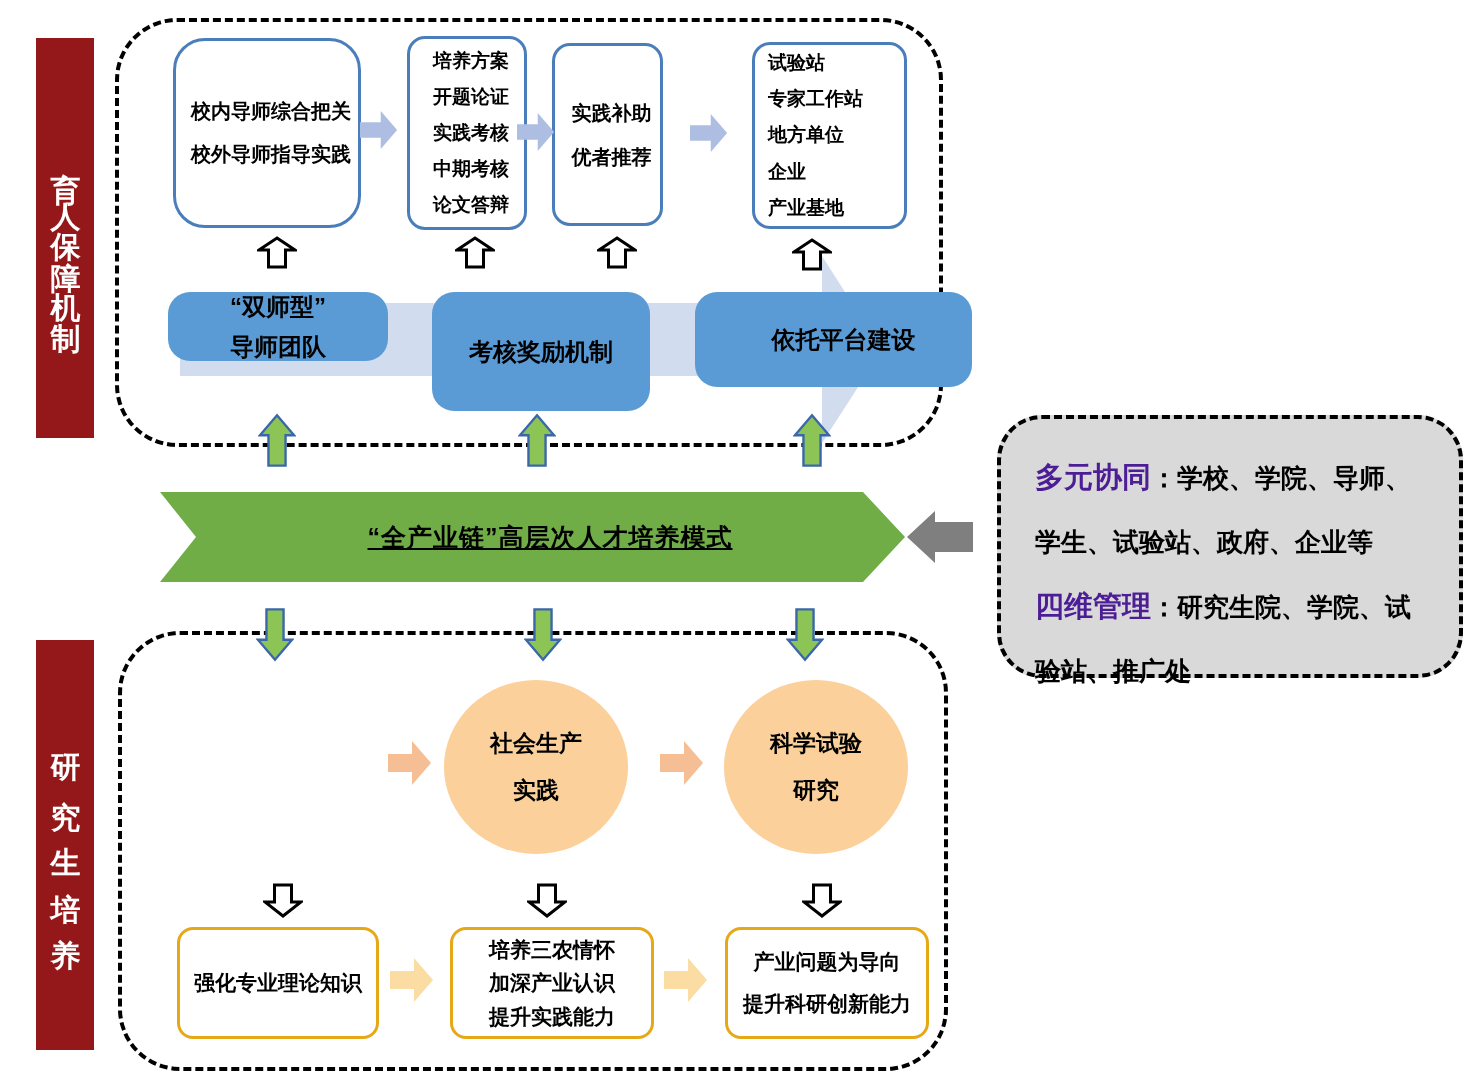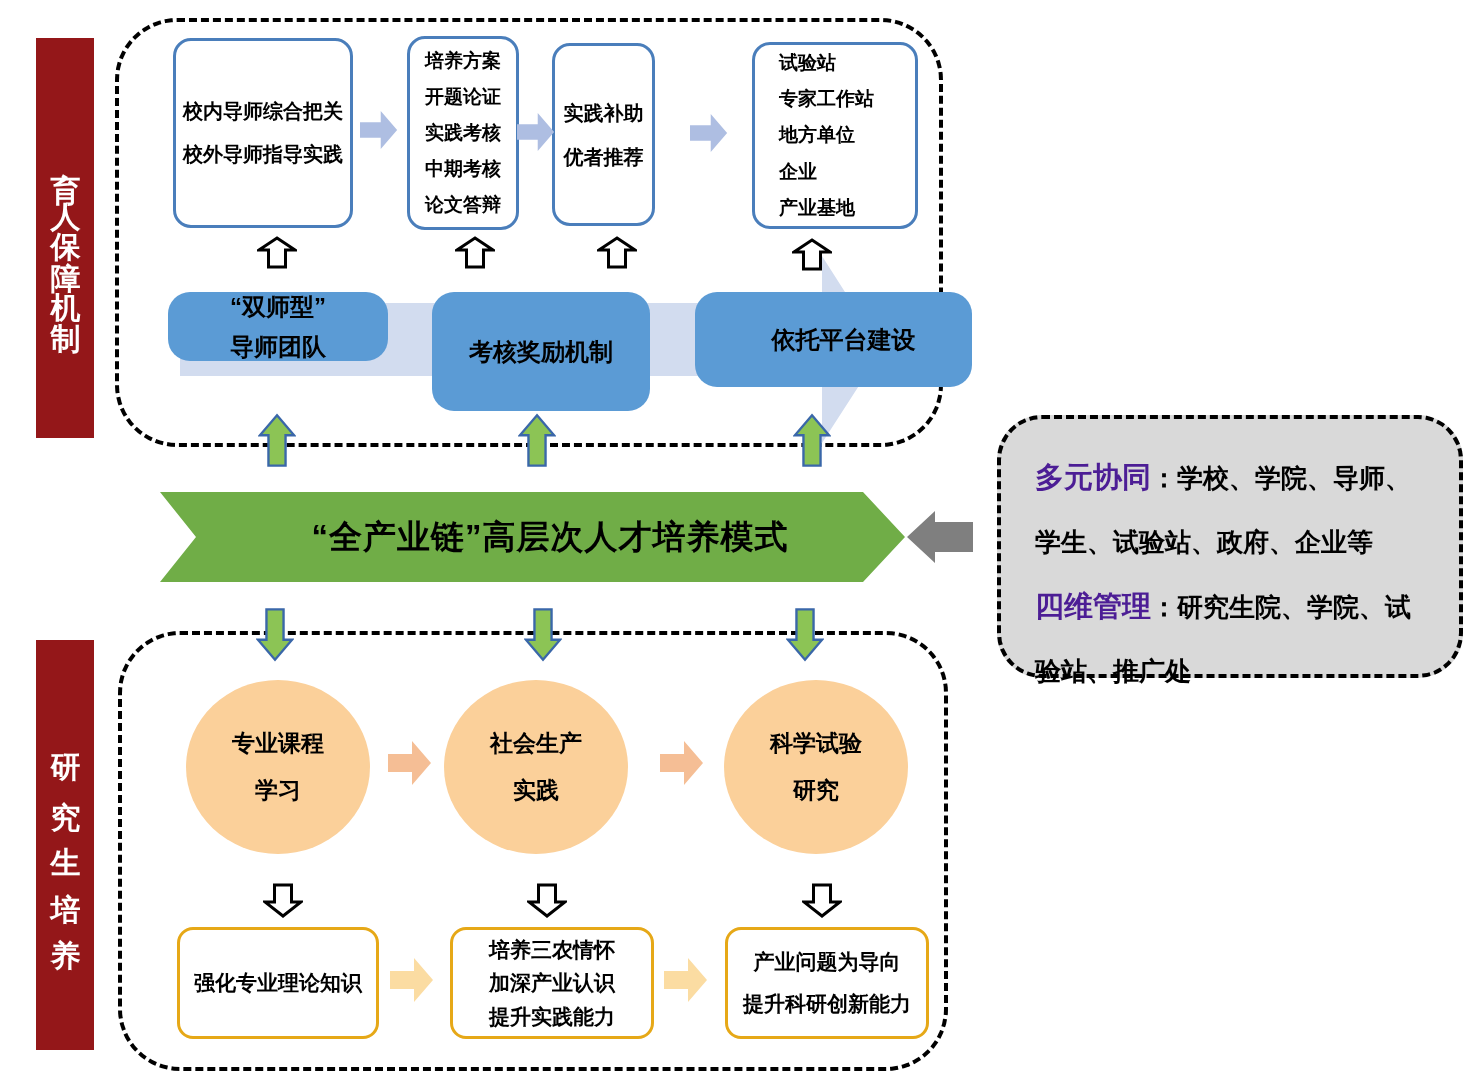--- a/index.html
+++ b/index.html
@@ -14,21 +14,21 @@
     display:flex;align-items:center;justify-content:center;
   }
   .red-label.top{letter-spacing:30px;}
   .red-label.bottom{letter-spacing:46px;}
   
   .dashed{position:absolute;border:4px dashed #000;border-radius:62px;background:transparent;}
   
   .wbox{
     position:absolute;background:#fff;border:3px solid #4A7EBB;border-radius:18px;
     display:flex;align-items:center;justify-content:center;text-align:center;
-    font-weight:bold;white-space:pre-line;
+    font-weight:bold;white-space:pre-line;padding-left:8px;
   }
   
   .bbox{
     position:absolute;background:#5B9BD5;border-radius:22px;
     display:flex;align-items:center;justify-content:center;text-align:center;
     font-weight:bold;font-size:24px;line-height:1.65;white-space:pre-line;
   }
   
   .circle{
     position:absolute;background:#FBD09A;border-radius:50%;
@@ -37,21 +37,21 @@
   }
   
   .gbox{
     position:absolute;background:#fff;border:3px solid #E6A817;border-radius:16px;
     display:flex;align-items:center;justify-content:center;text-align:center;
     font-weight:bold;font-size:21px;white-space:pre-line;
   }
   
   .banner-text{
     position:absolute;display:flex;align-items:center;justify-content:center;
-    font-weight:bold;font-size:33px;letter-spacing:1px;
+    font-weight:bold;font-size:25px;letter-spacing:1px;text-decoration:underline;
   }
   
   .info{
     position:absolute;background:#D9D9D9;border:4px dashed #000;border-radius:45px;
     padding:26px 30px 20px 34px;box-sizing:border-box;
     font-weight:bold;font-size:26px;line-height:64px;
   }
   .info p{margin:0;}
   .info .lbl{color:#4c1d95;font-size:29px;}
   svg{position:absolute;display:block;}
@@ -64,30 +64,30 @@
   <div class="red-label top" style="left:36px;top:38px;width:58px;height:400px;">育人保障机制</div>
   <div class="red-label bottom" style="left:36px;top:640px;width:58px;height:410px;">研究生培养</div>
 
   <div class="dashed" style="left:115px;top:18px;width:820px;height:421px;"></div>
   <div class="dashed" style="left:118px;top:631px;width:822px;height:432px;"></div>
 
   <svg style="left:180px;top:255px;" width="705" height="190" viewBox="0 0 705 190">
     <polygon points="0,48 642,48 642,1 702,95 642,188 642,121 0,121" fill="#D2DCEF"></polygon>
   </svg>
 
-  <div class="wbox" style="left:173px;top:38px;width:174px;height:184px;font-size:20px;line-height:2.15;">校内导师综合把关
+  <div class="wbox" style="left:173px;top:38px;width:174px;height:184px;font-size:20px;line-height:2.15;border-radius:32px;">校内导师综合把关
 校外导师指导实践</div>
   <div class="wbox" style="left:407px;top:36px;width:106px;height:188px;font-size:19px;line-height:1.9;">培养方案
 开题论证
 实践考核
 中期考核
 论文答辩</div>
   <div class="wbox" style="left:552px;top:43px;width:97px;height:177px;font-size:20px;line-height:2.2;">实践补助
 优者推荐</div>
-  <div class="wbox" style="left:752px;top:42px;width:136px;height:181px;font-size:19px;line-height:1.9;justify-content:flex-start;text-align:left;padding-left:24px;">试验站
+  <div class="wbox" style="left:752px;top:42px;width:136px;height:181px;font-size:19px;line-height:1.9;justify-content:flex-start;text-align:left;padding-left:13px;">试验站
 专家工作站
 地方单位
 企业
 产业基地</div>
 
   <svg style="left:360px;top:110px;" width="38" height="40" viewBox="0 0 44 46">
     <polygon points="0,14 24,14 24,1 43,23 24,45 24,32 0,32" fill="#AEBEE2"></polygon>
     </svg>
   <svg style="left:517px;top:112px;" width="38" height="40" viewBox="0 0 44 46">
     <polygon points="0,14 24,14 24,1 43,23 24,45 24,32 0,32" fill="#AEBEE2"></polygon>
@@ -141,22 +141,20 @@
   <svg style="left:256px;top:606px;" width="38" height="57" viewBox="0 0 40 57">
     <polygon points="11,2 29,2 29,34 38,34 20,55 2,34 11,34" fill="#8CC455" stroke="#3A67A9" stroke-width="2.5"></polygon>
     </svg>
   <svg style="left:524px;top:606px;" width="38" height="57" viewBox="0 0 40 57">
     <polygon points="11,2 29,2 29,34 38,34 20,55 2,34 11,34" fill="#8CC455" stroke="#3A67A9" stroke-width="2.5"></polygon>
     </svg>
   <svg style="left:786px;top:606px;" width="38" height="57" viewBox="0 0 40 57">
     <polygon points="11,2 29,2 29,34 38,34 20,55 2,34 11,34" fill="#8CC455" stroke="#3A67A9" stroke-width="2.5"></polygon>
     </svg>
 
-  <div class="circle" style="left:186px;top:680px;width:184px;height:174px;">专业课程
-学习</div>
   <div class="circle" style="left:444px;top:680px;width:184px;height:174px;">社会生产
 实践</div>
   <div class="circle" style="left:724px;top:680px;width:184px;height:174px;">科学试验
 研究</div>
 
   <svg style="left:388px;top:740px;" width="44" height="46" viewBox="0 0 44 46">
     <polygon points="0,14 24,14 24,1 43,23 24,45 24,32 0,32" fill="#F5BE95"></polygon>
     </svg>
   <svg style="left:660px;top:740px;" width="44" height="46" viewBox="0 0 44 46">
     <polygon points="0,14 24,14 24,1 43,23 24,45 24,32 0,32" fill="#F5BE95"></polygon>

